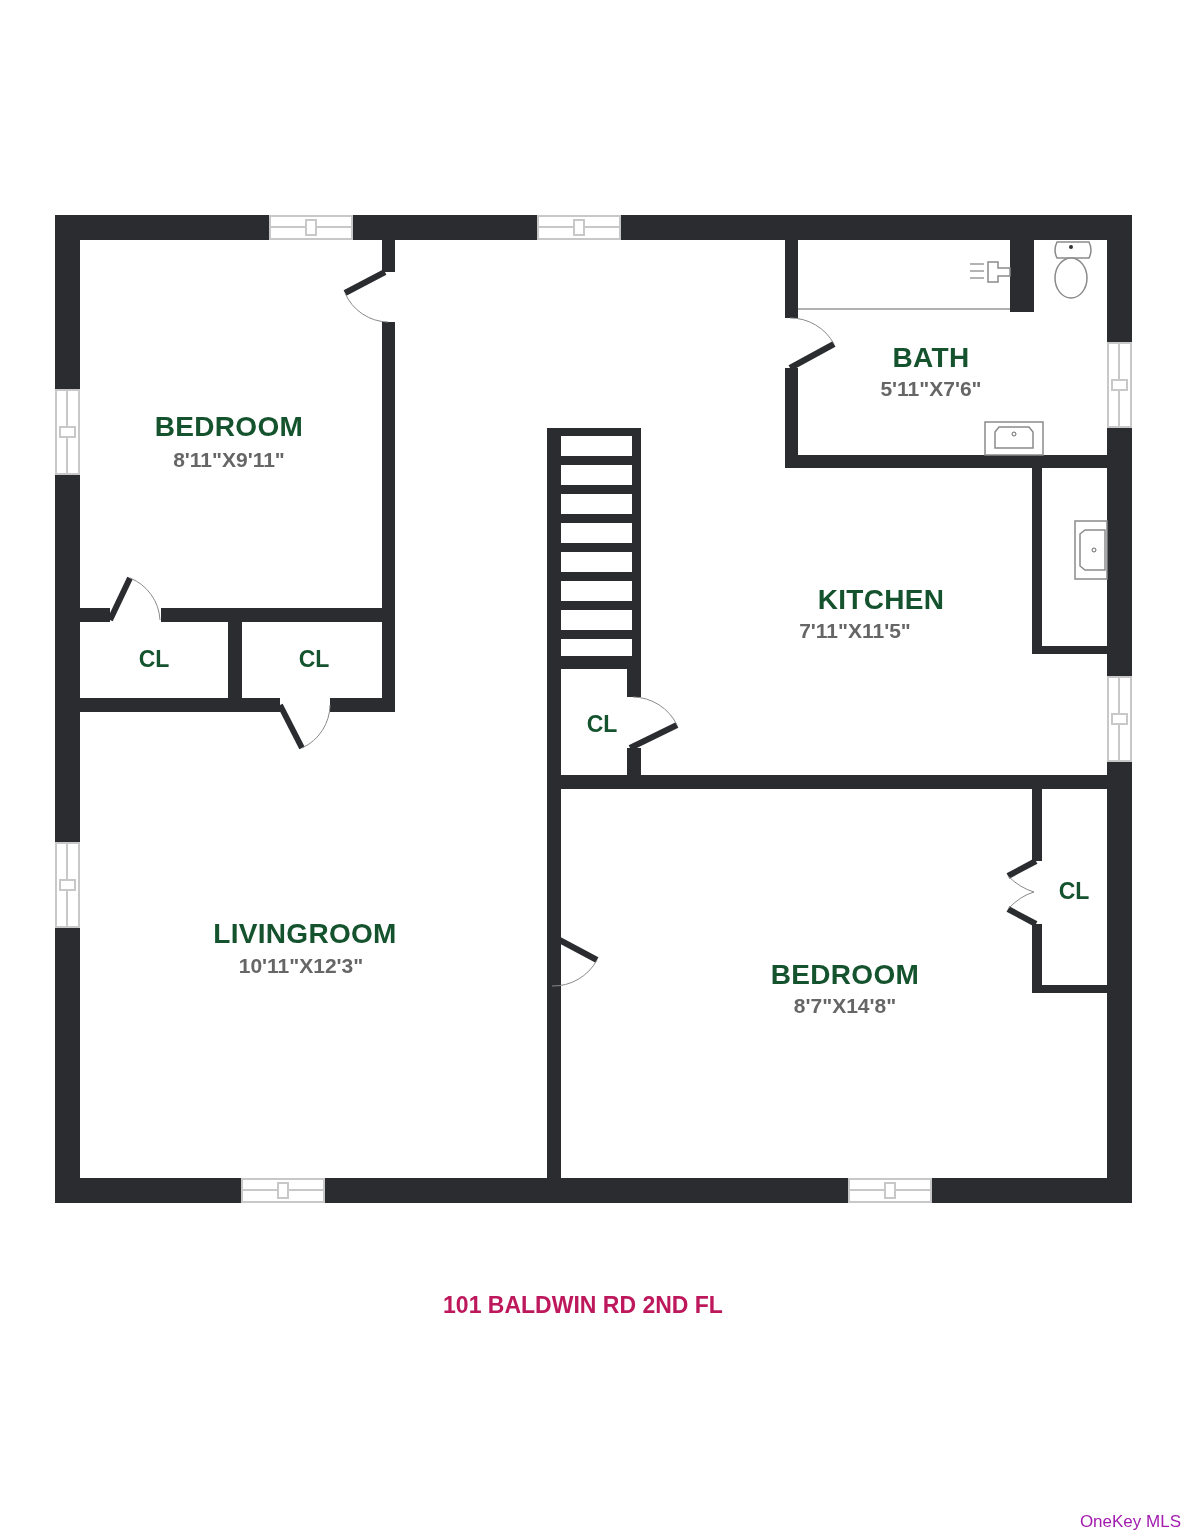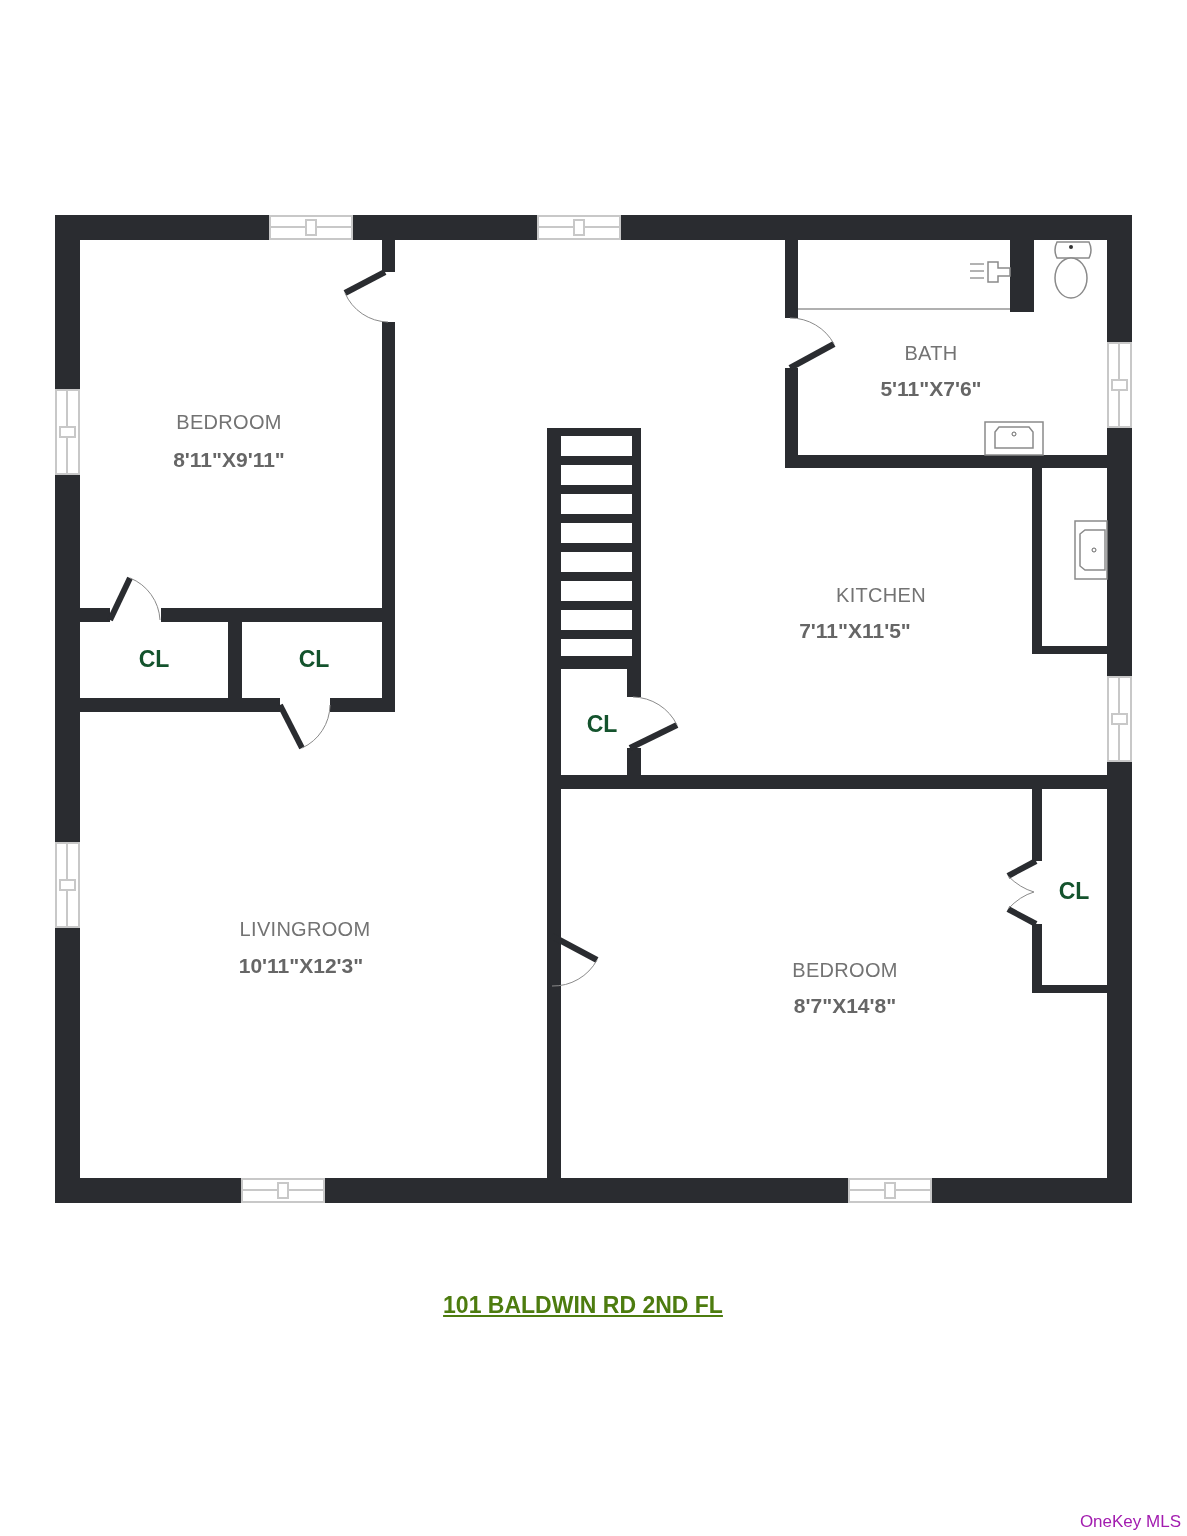--- a/index.html
+++ b/index.html
@@ -5,24 +5,24 @@
   html, body { margin: 0; padding: 0; background: #ffffff; }
   body { width: 1187px; height: 1536px; position: relative; overflow: hidden; font-family: "Liberation Sans", sans-serif; }
   #plan { position: absolute; left: 0; top: 0; width: 1187px; height: 1536px; }
   .wall { fill: #2a2c30; }
   .win { fill: #ffffff; stroke: #c8c8c8; stroke-width: 2; }
   .winline { stroke: #c8c8c8; stroke-width: 2; }
   .arc { fill: none; stroke: #8a8a8a; stroke-width: 1; }
   .leaf { stroke: #2a2c30; stroke-width: 6; stroke-linecap: butt; }
   .fixture { fill: #ffffff; stroke: #8a8a8a; stroke-width: 1.5; }
   .lbl { position: absolute; transform: translateX(-50%); white-space: nowrap; text-align: center; }
-  .room-name { font-weight: normal; font-size: 20px; color: #737373; letter-spacing: 0.3px; }
+  .room-name { font-weight: bold; font-size: 28px; color: #14532d; letter-spacing: 0.3px; }
   .room-dim { font-weight: bold; font-size: 21px; color: #666666; }
   .cl { font-weight: bold; font-size: 23px; color: #14532d; }
-  .title { font-weight: bold; font-size: 23px; color: #4d7c0f; text-decoration: underline; }
+  .title { font-weight: bold; font-size: 23px; color: #be185d; }
   .wm { position: absolute; right: 6px; bottom: 4px; font-size: 17px; color: #a21caf; }
 </style>
 </head>
 <body>
 
 <svg id="plan" viewBox="0 0 1187 1536" xmlns="http://www.w3.org/2000/svg">
 
   <g>
     <rect class="wall" x="55" y="215" width="1077" height="25"></rect>
     <rect class="wall" x="55" y="1178" width="1077" height="25"></rect>

